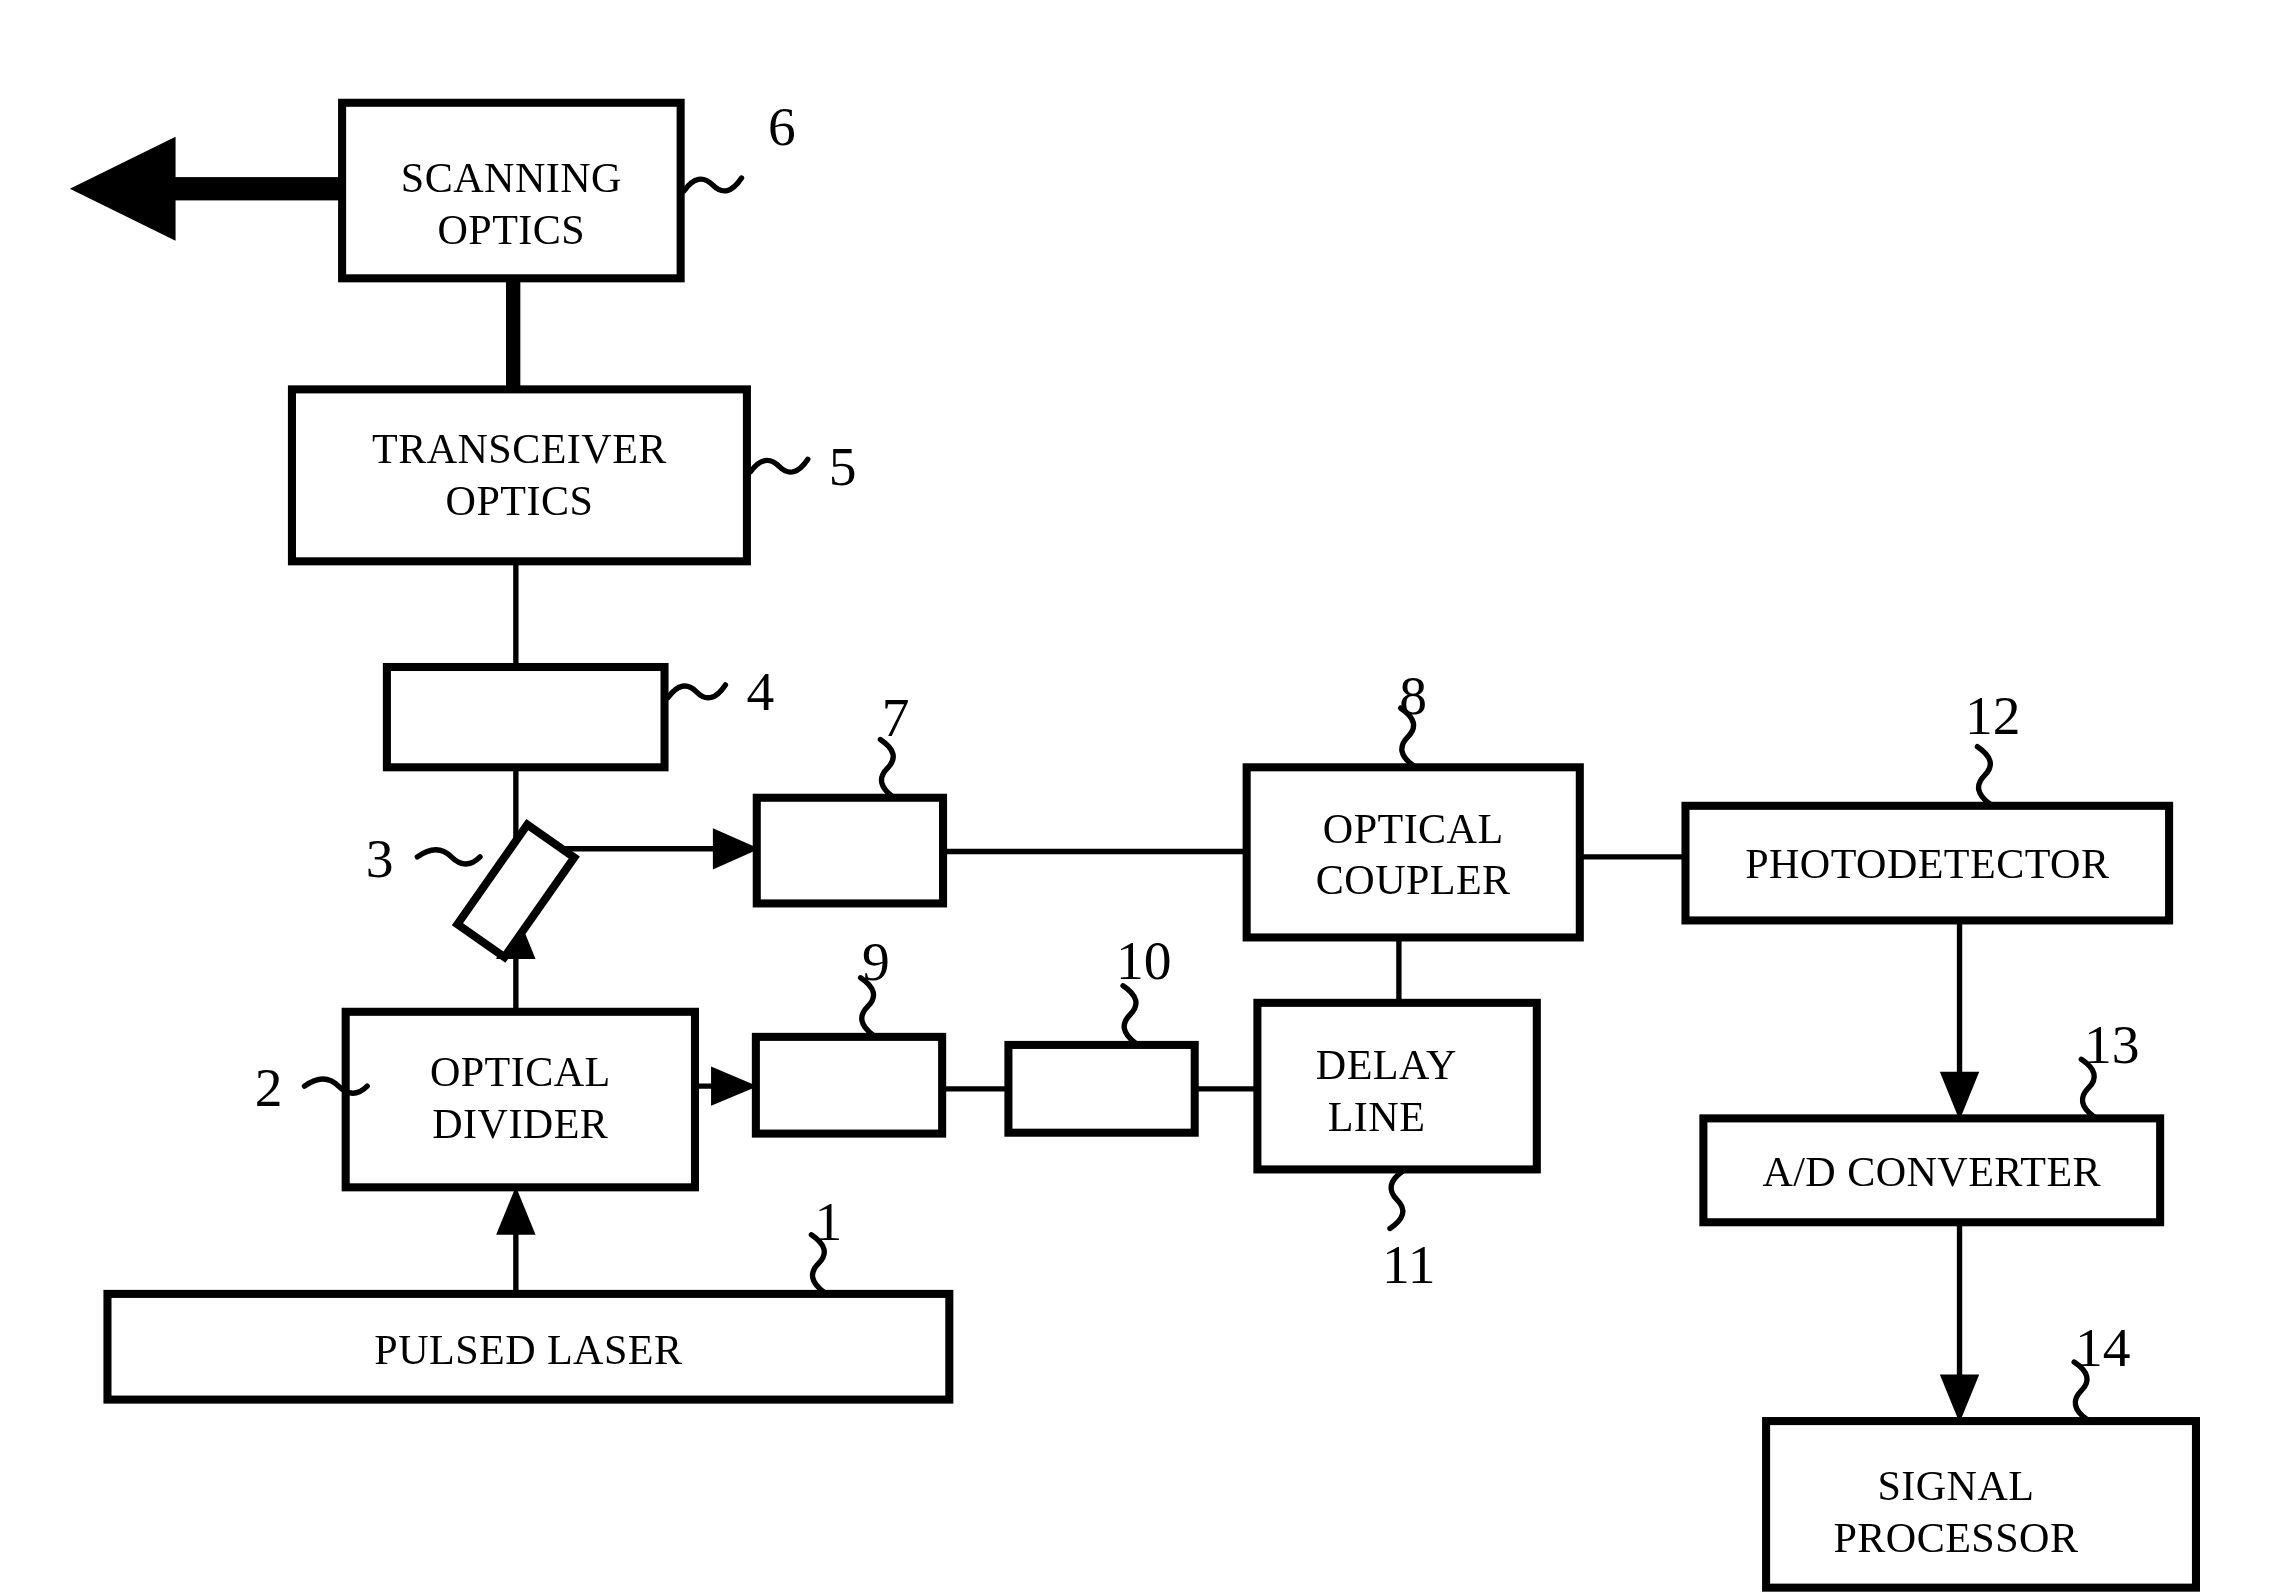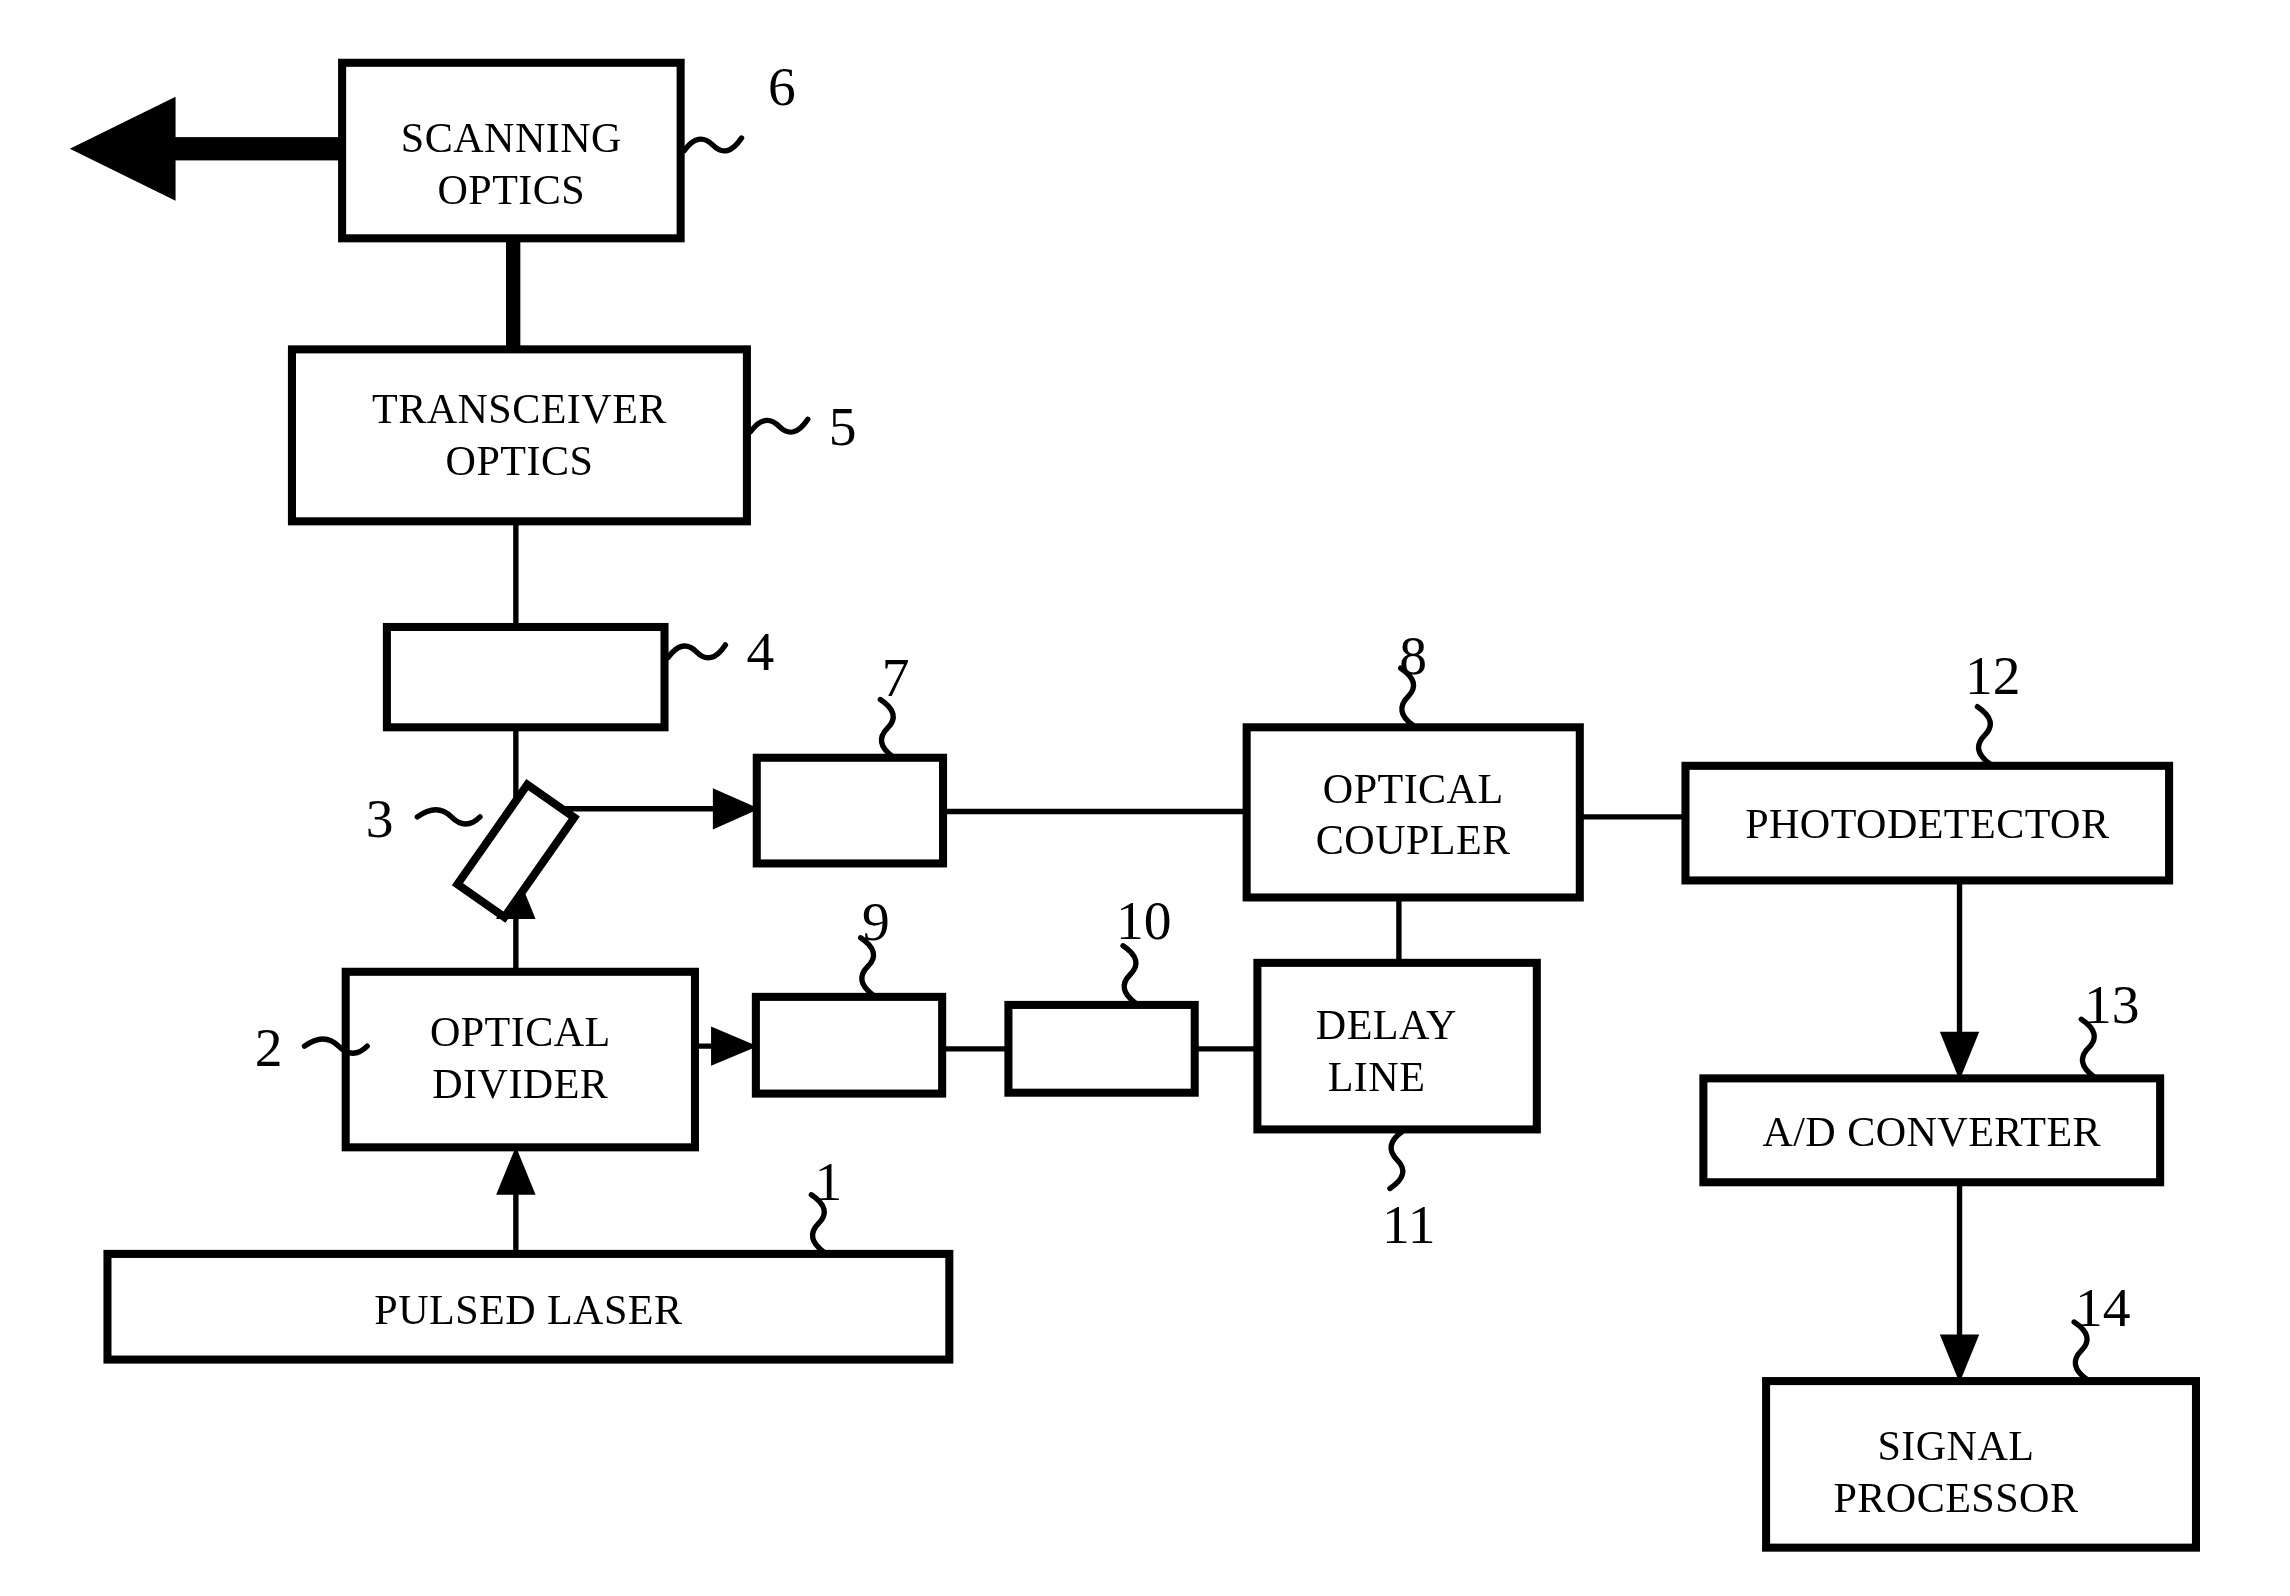--- a/index.html
+++ b/index.html
@@ -11,20 +11,21 @@
     width: 2290px;
     height: 1597px;
     font-family: "Liberation Serif", "DejaVu Serif", serif;
     overflow: hidden;
   }
   #diagram-root {
     position: relative;
     width: 2290px;
     height: 1550px;
     background: #ffffff;
+    margin-top: 40px;
   }
   svg.figure {
     display: block;
     width: 2290px;
     height: 1597px;
   }
   .blk-rect {
     fill: #ffffff;
     stroke: #000000;
     stroke-width: 9;

